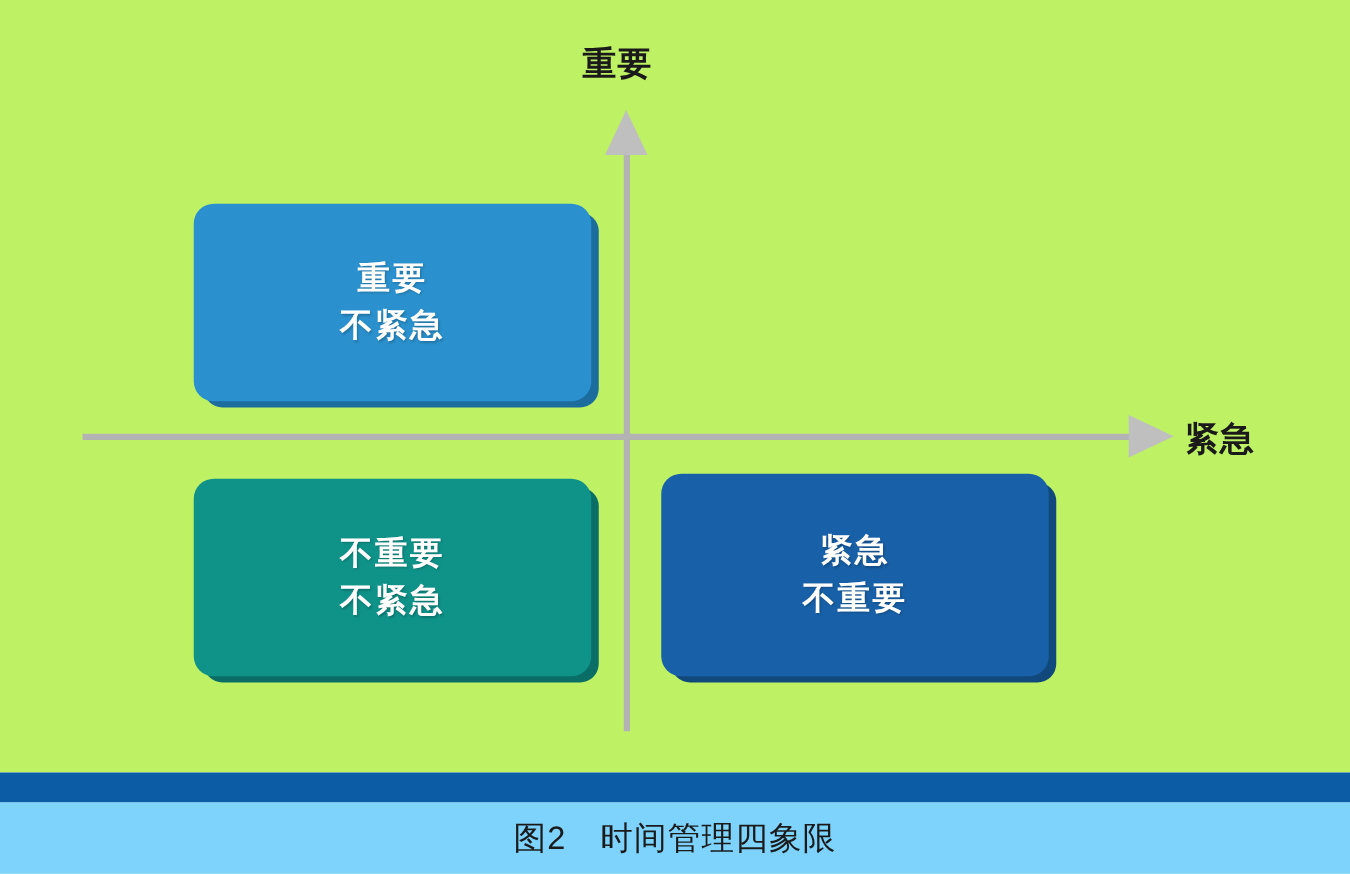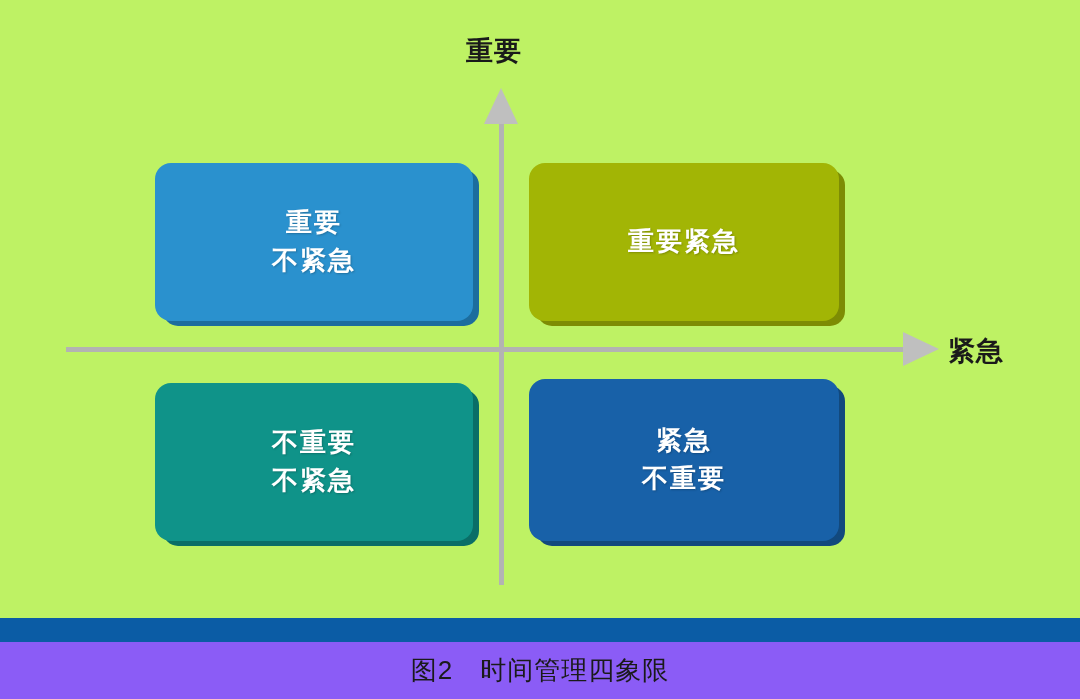--- a/index.html
+++ b/index.html
@@ -143,21 +143,21 @@
     background: #0b5ca5;
   }
 
   
   #caption-area {
     position: absolute;
     left: 0;
     top: 642px;
     width: 1080px;
     height: 57px;
-    background: #8b5cf6;
+    background: #7dd3fc;
     display: flex;
     align-items: center;
     justify-content: center;
   }
   #figure-caption {
     font-size: 26px;
     color: #1a1a1a;
     letter-spacing: 1px;
     white-space: pre;
   }
@@ -173,23 +173,20 @@
   <div class="axis-arrow" id="y-axis-arrow"></div>
 
   <div class="axis-label" id="y-axis-label">重要</div>
   <div class="axis-label" id="x-axis-label">紧急</div>
 
   <div class="quadrant" id="quadrant-important-not-urgent">
     <span class="q-line">重要</span>
     <span class="q-line">不紧急</span>
   </div>
 
-  <div class="quadrant" id="quadrant-important-urgent">
-    <span class="q-line">重要紧急</span>
-  </div>
 
   <div class="quadrant" id="quadrant-not-important-not-urgent">
     <span class="q-line">不重要</span>
     <span class="q-line">不紧急</span>
   </div>
 
   <div class="quadrant" id="quadrant-urgent-not-important">
     <span class="q-line">紧急</span>
     <span class="q-line">不重要</span>
   </div>

